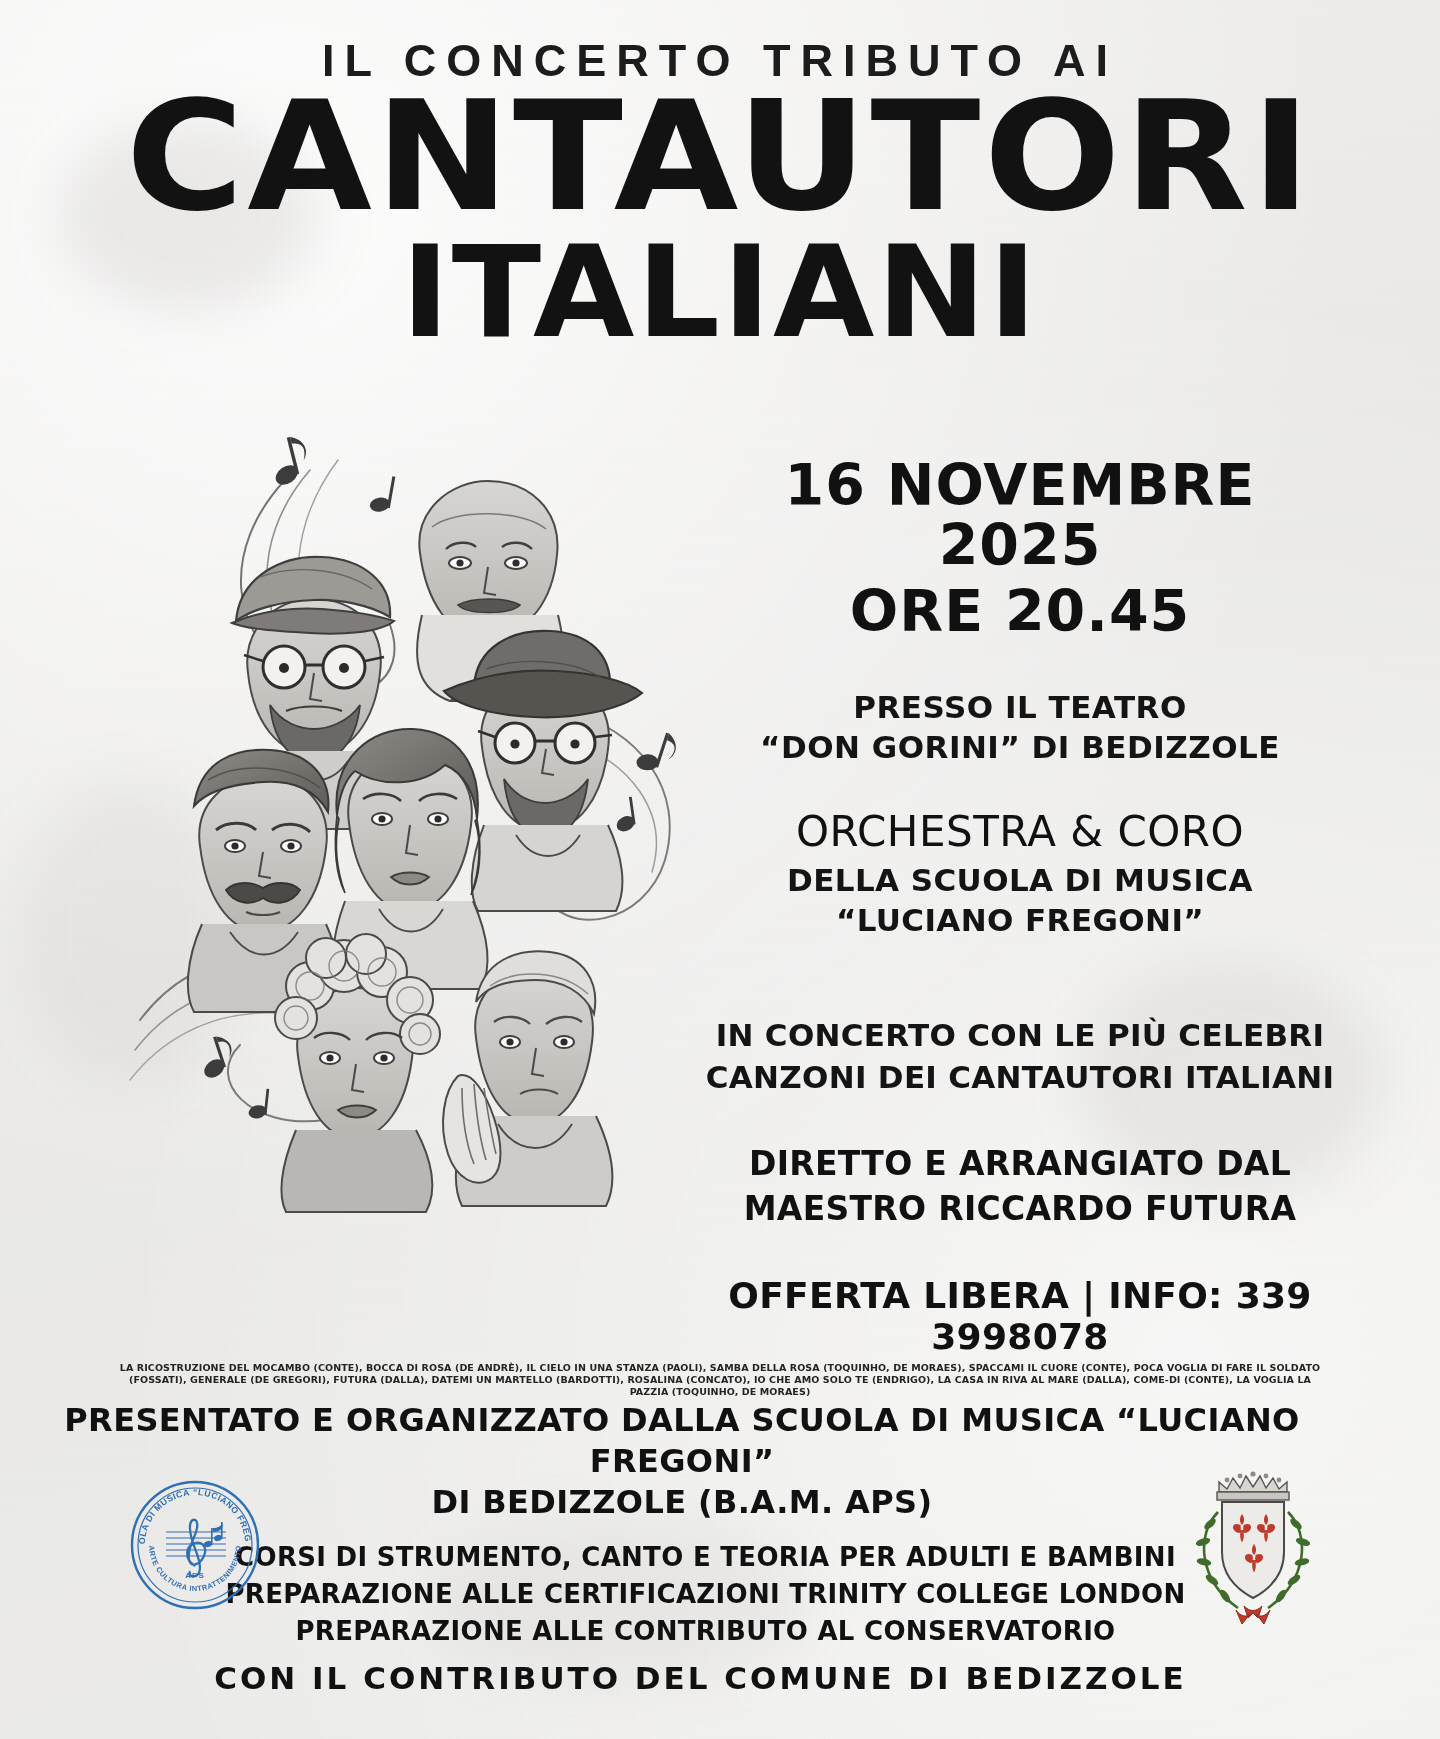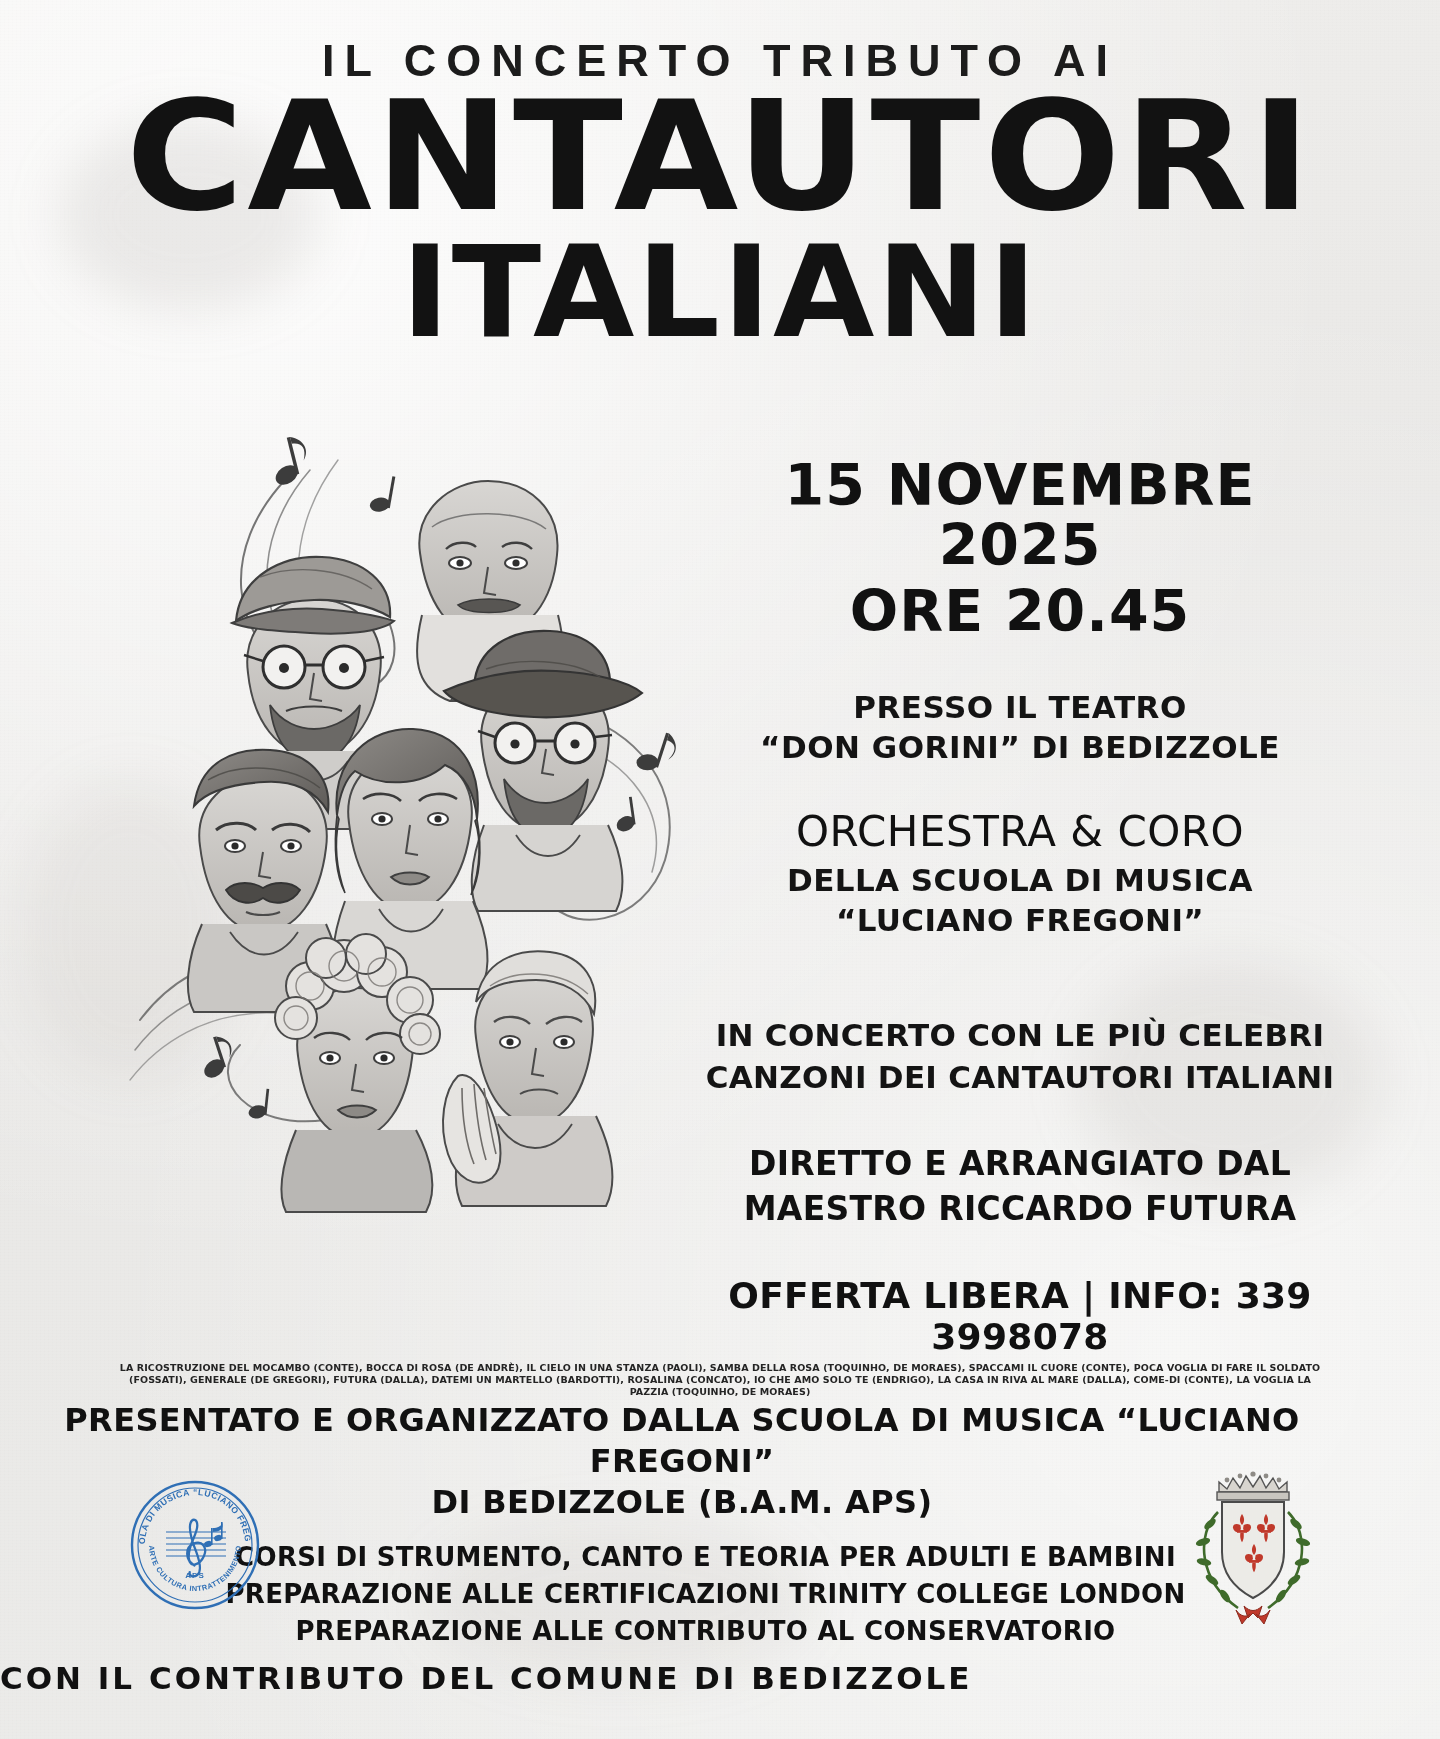--- a/index.html
+++ b/index.html
@@ -198,21 +198,21 @@
     letter-spacing: 0.3px;
     line-height: 1.42;
     color: #111;
     padding-left: 47px;
   }
   .contributo {
     position: absolute;
     left: 0;
     top: 1660px;
     width: 1401px;
-    text-align: left;
+    text-align: center;
     font-family: "DejaVu Sans", sans-serif;
     font-weight: 700;
     font-size: 31px;
     letter-spacing: 3px;
     color: #111;
   }
 
   
   .school-logo {
     position: absolute;
@@ -450,21 +450,21 @@
 
         <path d="M18 166 C 4 180, -2 214, 8 244 C 16 268, 36 280, 52 268 C 64 258, 62 232, 54 208 C 46 184, 32 160, 18 166 Z" fill="#e6e4e1" stroke="#4a4a4a" stroke-width="2"></path>
         <path d="M22 178 C 22 206, 26 234, 34 254" fill="none" stroke="#6f6c69" stroke-width="1.6"></path>
         <path d="M34 174 C 36 202, 40 230, 46 250" fill="none" stroke="#6f6c69" stroke-width="1.6"></path>
         <path d="M44 178 C 48 204, 52 228, 56 244" fill="none" stroke="#6f6c69" stroke-width="1.6"></path>
       </g>
     </svg>
   </div>
 
   <div class="info-col">
-    <div class="date">15 NOVEMBRE 2025</div>
+    <div class="date">16 NOVEMBRE 2025</div>
     <div class="time">ORE 20.45</div>
 
     <div class="venue">
       <div>PRESSO IL TEATRO</div>
       <div>“DON GORINI” DI BEDIZZOLE</div>
     </div>
 
     <div class="orchestra">ORCHESTRA &amp; CORO</div>
     <div class="school">
       <div>DELLA SCUOLA DI MUSICA</div>

